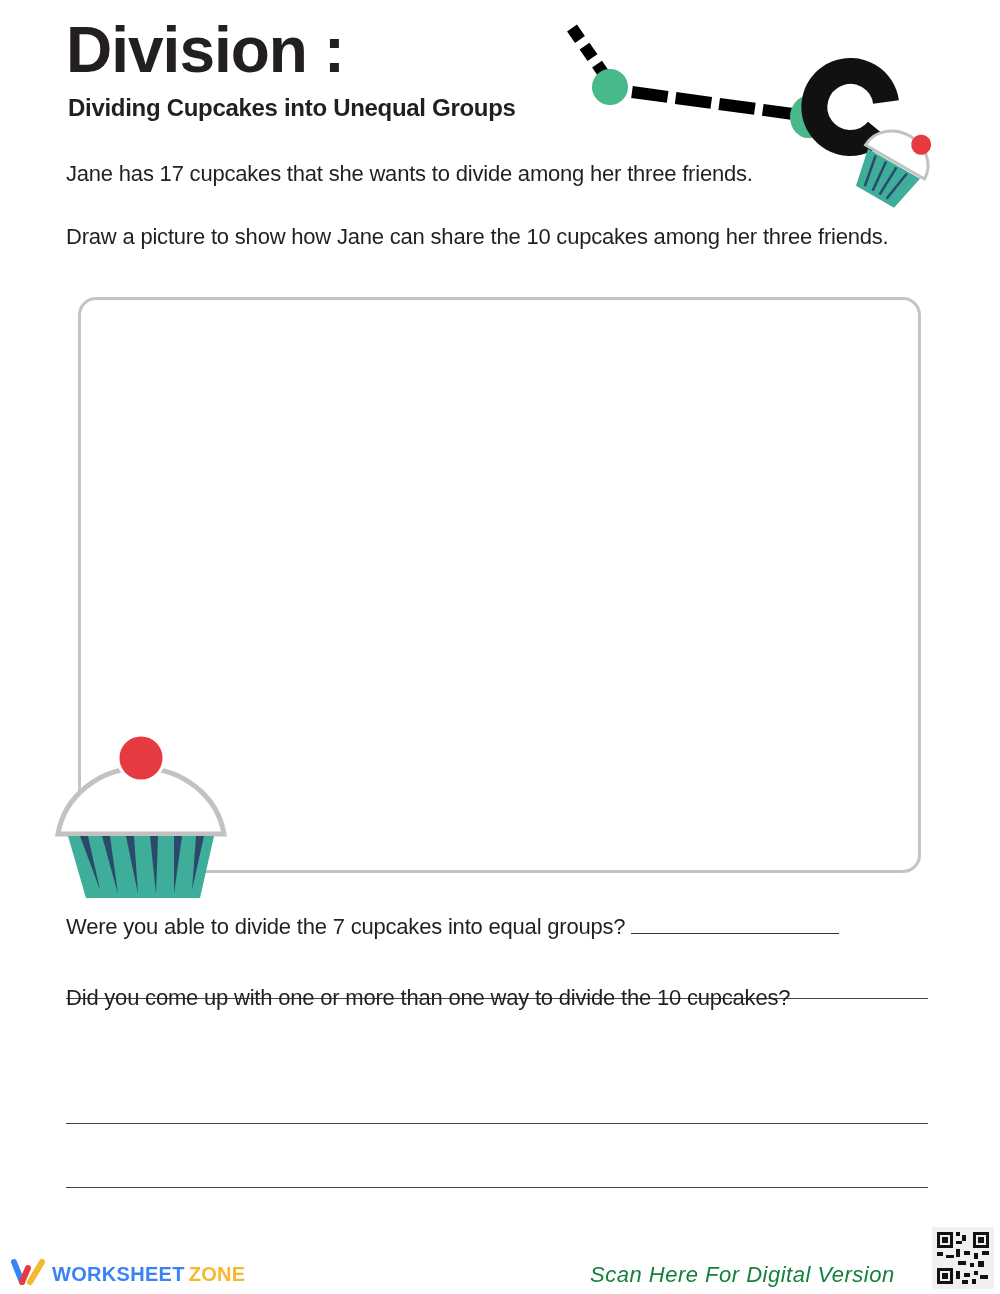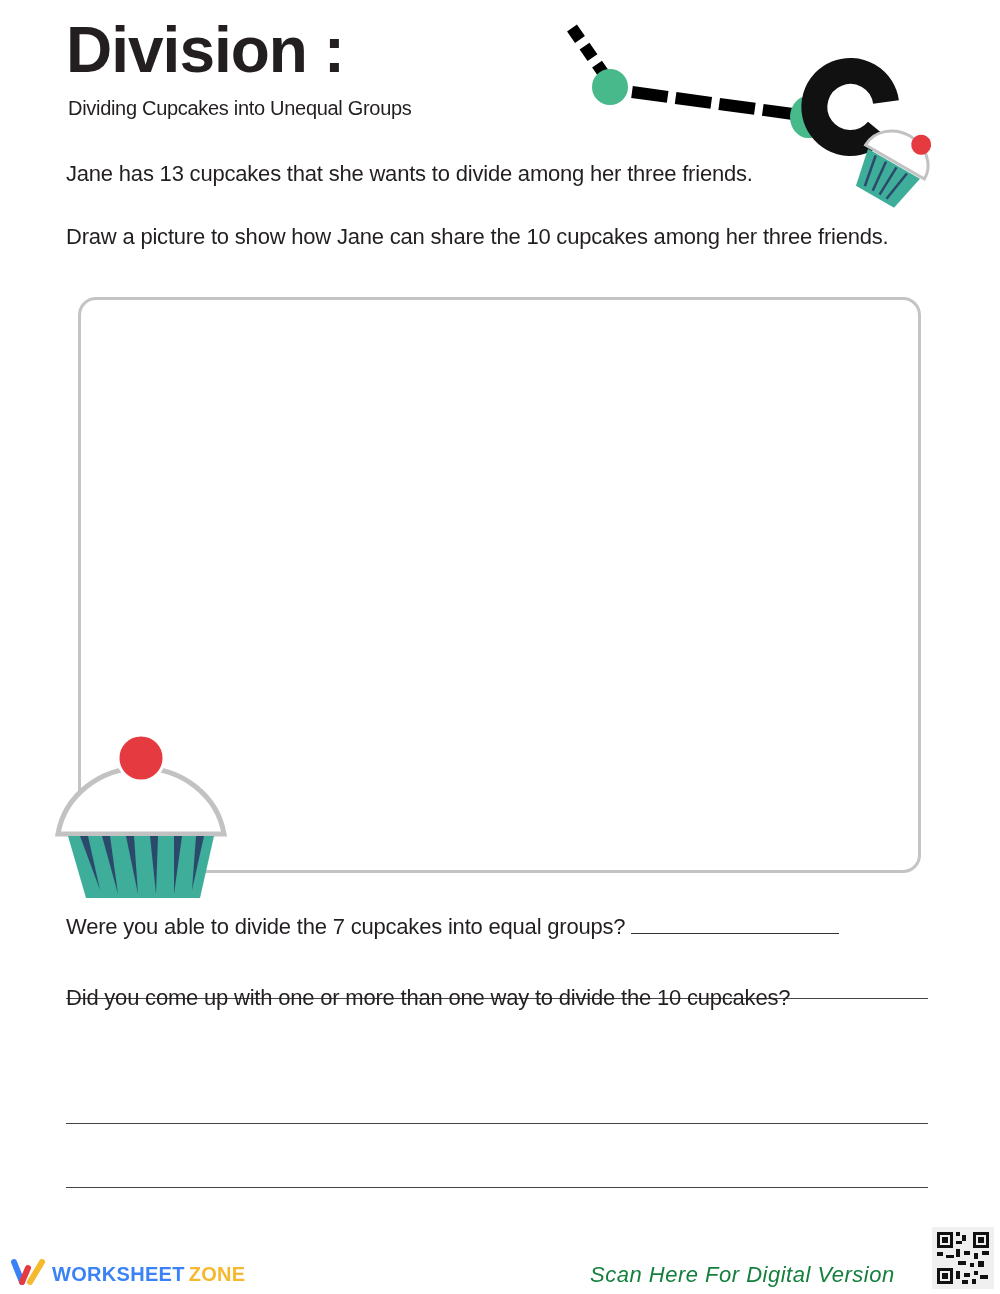--- a/index.html
+++ b/index.html
@@ -1,20 +1,20 @@
 <!DOCTYPE html>
 <html><head>
 <meta charset="utf-8">
 <style>
   html, body { margin: 0; padding: 0; background: #ffffff; }
   body { width: 1000px; height: 1294px; position: relative; overflow: hidden;
          font-family: "Liberation Sans", "DejaVu Sans", sans-serif; color: #231f20; }
   .abs { position: absolute; }
   .title { left: 66px; top: 14px; font-size: 64px; font-weight: bold; letter-spacing: -1px; line-height: 72px; }
-  .subtitle { left: 68px; top: 93px; font-size: 20px; font-weight: normal; line-height: 30px; letter-spacing: -0.3px; }
+  .subtitle { left: 68px; top: 93px; font-size: 24px; font-weight: bold; line-height: 30px; letter-spacing: -0.3px; }
   .para { left: 66px; font-size: 22px; line-height: 31px; width: 860px; letter-spacing: -0.2px; }
   .p1 { top: 158px; }
   .p2 { top: 221px; }
   .drawbox { left: 78px; top: 297px; width: 837px; height: 570px;
              border: 3px solid #c4c4c4; border-radius: 18px; background: #fff; }
   .q1 { top: 911px; }
   .q1 .blank { display: inline-block; width: 208px; border-bottom: 1.5px solid #333; height: 22px; vertical-align: baseline; margin-left: 6px; }
   .line { left: 66px; width: 862px; height: 0; border-bottom: 1.5px solid #444; }
   .l1 { top: 998px; }
   .l2 { top: 1123px; }
@@ -47,21 +47,21 @@
   </g>
 
   <g transform="translate(335,142) rotate(30)">
     <path d="M-34 0 A34 30 0 0 1 34 0 Z" fill="#fff" stroke="#c2c2c2" stroke-width="3"></path>
     <circle cx="14" cy="-28" r="10" fill="#e53a3f"></circle>
     <path d="M-30 2 L30 2 L22 40 L-22 40 Z" fill="#3ead99"></path>
     <path d="M-20 4 L-14 36 M-8 4 L-5 36 M4 4 L3 36 M16 4 L11 36" stroke="#2b4a6b" stroke-width="2.5"></path>
   </g>
 </svg>
 
-<div class="abs para p1">Jane has 13 cupcakes that she wants to divide among her three friends.</div>
+<div class="abs para p1">Jane has 17 cupcakes that she wants to divide among her three friends.</div>
 <div class="abs para p2">Draw a picture to show how Jane can share the 10 cupcakes among her three friends.</div>
 
 <div class="abs drawbox"></div>
 
 <svg class="abs" style="left:52px;top:730px" width="180" height="175" viewBox="0 0 180 175">
   <path d="M6 104 A84 78 0 0 1 172 104 Z" fill="#fff" stroke="#c2c2c2" stroke-width="5"></path>
   <circle cx="89" cy="28" r="23" fill="#e53a3f" stroke="#fff" stroke-width="3"></circle>
   <path d="M16 106 L162 106 L148 168 L34 168 Z" fill="#3ead99"></path>
   <g fill="#2b4a6b">
     <path d="M28 106 L36 106 L48 160 Z"></path>

